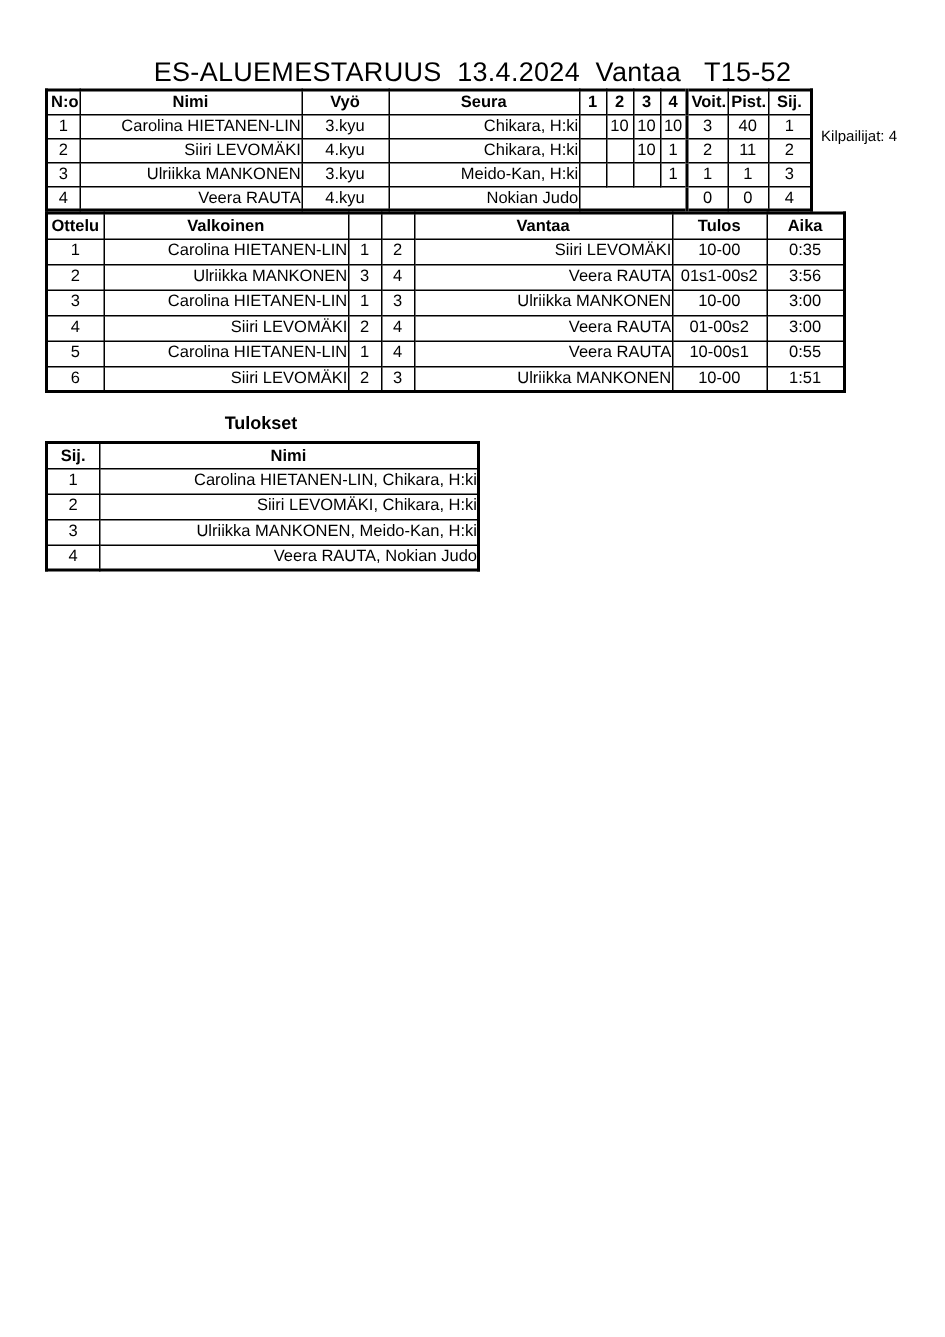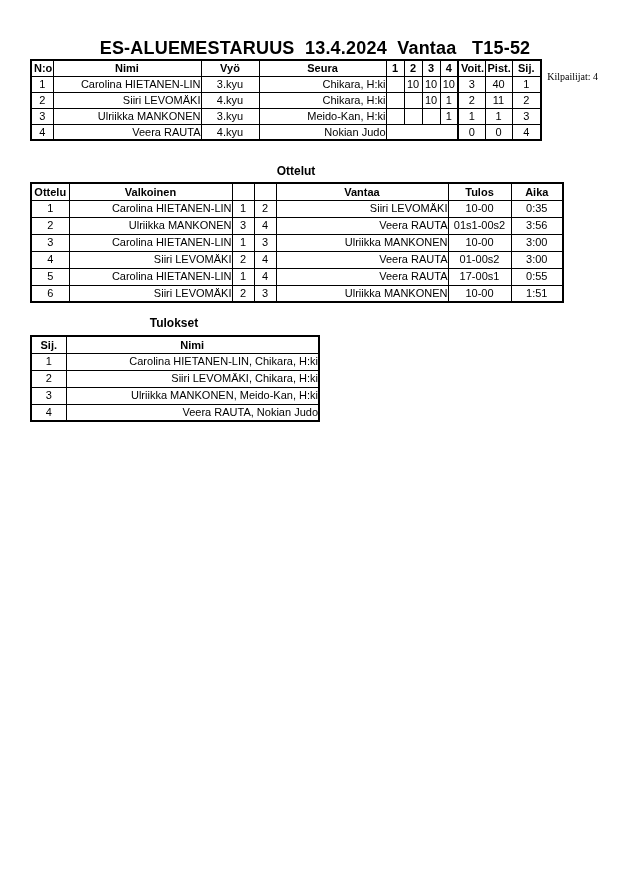--- a/index.html
+++ b/index.html
@@ -9,38 +9,37 @@
     height: 891px;
     position: relative;
     font-family: "Liberation Sans", sans-serif;
     color: #000;
     overflow: hidden;
   }
   .page-title {
     padding-top: 38px;
     text-align: center;
     font-size: 18px;
-    font-weight: bold;
+    font-weight: normal;
     white-space: pre;
     letter-spacing: 0.2px;
   }
   .sec-label {
     font-weight: bold;
     font-size: 12px;
     text-align: center;
   }
   .k-label { width: 428px; margin: 10px 0 6px 30px; }
   .o-label { width: 532px; margin: 23px 0 4px 30px; }
   .t-label { width: 288px; margin: 13px 0 5px 30px; }
   .count {
     position: absolute;
-    top: 71px;
+    top: 86px;
     right: 32px;
     font-size: 10px;
-    font-family: Liberation Serif, serif;
   }
   table {
     border-collapse: collapse;
     table-layout: fixed;
     margin-left: 30px;
     padding-left: 44px;
   }
   .tbl { border: 2px solid #000; }
   .tbl th, .tbl td {
     border: 1px solid #000;
@@ -146,21 +145,20 @@
         <td class="c" colspan="4"></td>
         <td class="c thick-left">0</td>
         <td class="c">0</td>
         <td class="c">4</td>
       </tr>
     </tbody>
   </table>
 </div>
 
 <div>
-  <div class="sec-label o-label">Ottelut</div>
 
   <table class="tbl t2">
     <colgroup>
       <col style="width:38px">
         <col style="width:163px">
         <col style="width:22px">
         <col style="width:22px">
       <col style="width:172px">
         <col style="width:63px">
         <col style="width:52px">
@@ -212,21 +210,21 @@
         <td class="l">Veera RAUTA</td>
         <td class="c">01-00s2</td>
         <td class="c">3:00</td>
       </tr>
       <tr>
         <td class="c">5</td>
         <td class="l">Carolina HIETANEN-LIN</td>
         <td class="c">1</td>
         <td class="c">4</td>
         <td class="l">Veera RAUTA</td>
-        <td class="c">17-00s1</td>
+        <td class="c">10-00s1</td>
         <td class="c">0:55</td>
       </tr>
       <tr>
         <td class="c">6</td>
         <td class="l">Siiri LEVOMÄKI</td>
         <td class="c">2</td>
         <td class="c">3</td>
         <td class="l">Ulriikka MANKONEN</td>
         <td class="c">10-00</td>
         <td class="c">1:51</td>

